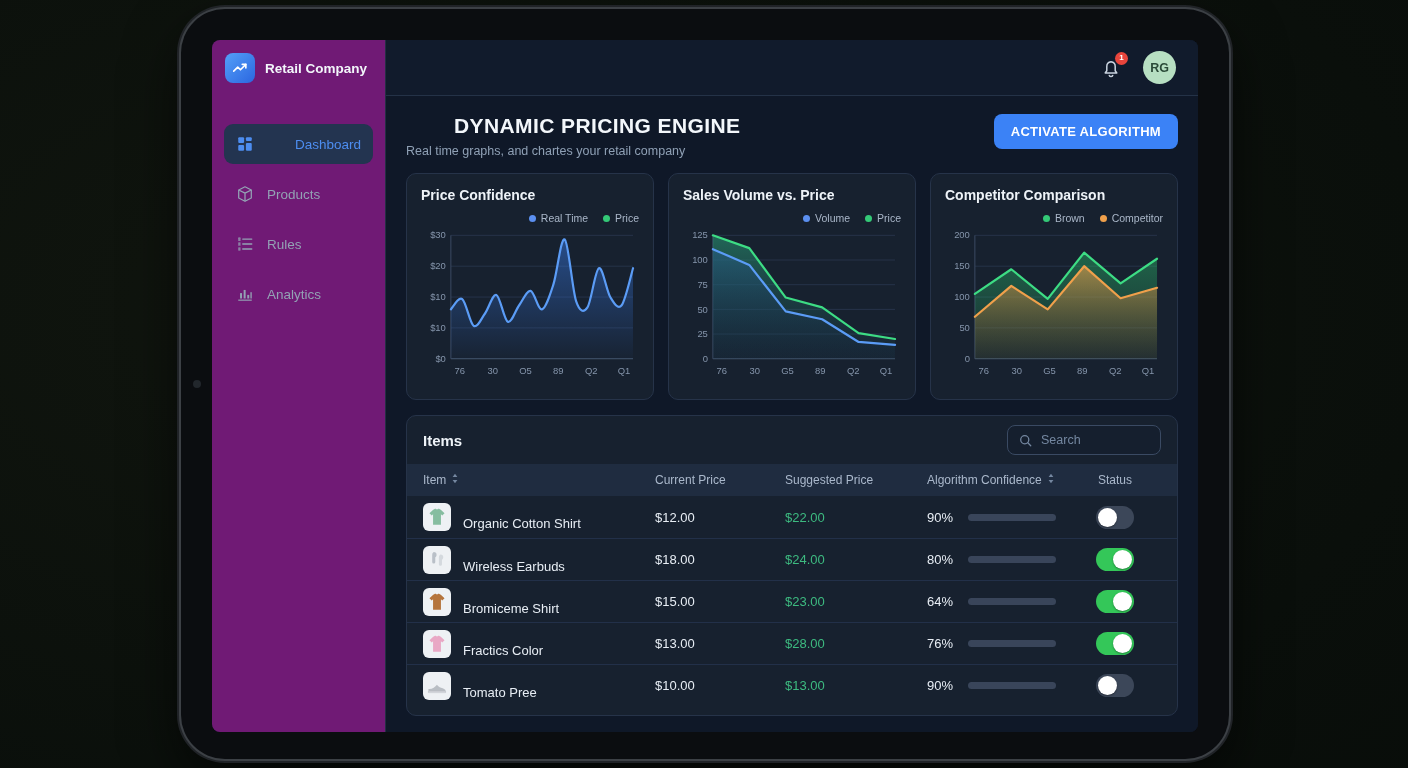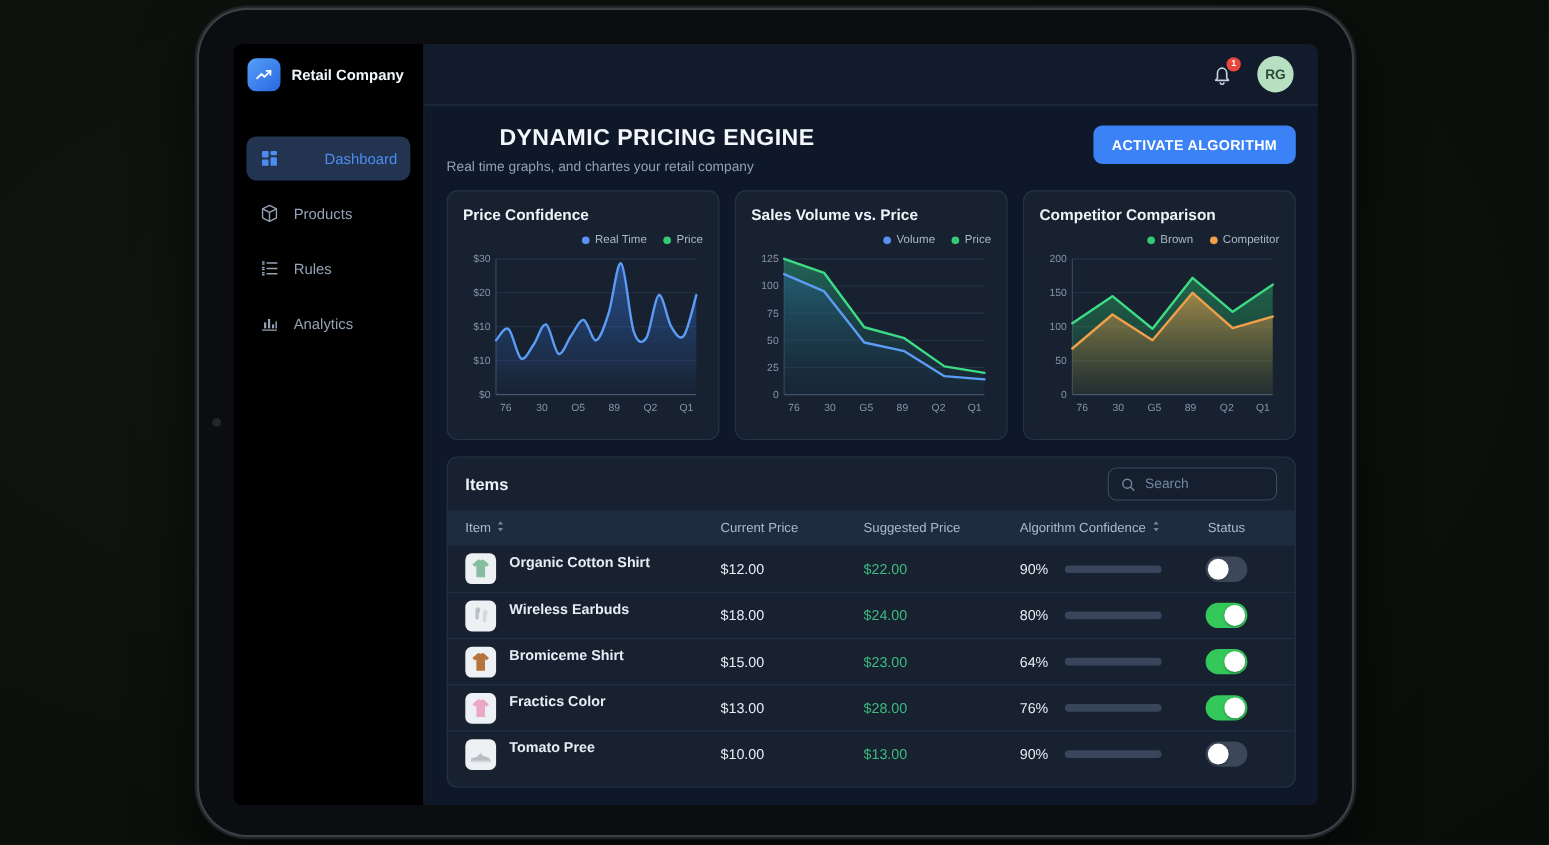--- a/index.html
+++ b/index.html
@@ -10,21 +10,21 @@
   .tablet { position:absolute; left:181px; top:9px; width:1048px; height:750px;
     background:#0b0d10; border-radius:44px;
     box-shadow:0 0 0 2px #3c4045, 0 0 0 4px #202327, 0 22px 55px rgba(0,0,0,.65);
   }
   .camera-dot { position:absolute; left:12px; top:50%; transform:translateY(-50%);
     width:8px; height:8px; border-radius:50%; background:#22272c; }
   .screen { position:absolute; left:31px; top:31px; right:31px; bottom:27px;
     background:#0f1828; border-radius:8px; overflow:hidden; display:flex; }
 
   
-  .sidebar { width:174px; background:#000000; border-right:1px solid #242f44;
+  .sidebar { width:174px; background:#701a75; border-right:1px solid #242f44;
     display:flex; flex-direction:column; flex-shrink:0; }
   .brand { height:56px; display:flex; align-items:center; gap:10px; padding:0 13px; }
   .logo { width:30px; height:30px; border-radius:8px; flex-shrink:0;
     background:linear-gradient(135deg,#54a0f8,#2b66e0); display:grid; place-items:center; }
   .brand-name { color:#f2f6fa; font-size:13.5px; font-weight:700; }
   .menu { padding:28px 12px; display:flex; flex-direction:column; gap:10px; }
   .menu-item { display:flex; align-items:center; gap:13px; height:40px; border-radius:9px;
     padding:0 11px; color:#93a2b4; font-size:13.5px; cursor:pointer; }
   .menu-item.active { background:#233450; color:#4d8df0;gap:41px; }
   .menu-item .mi-icon { width:19px; height:19px; display:grid; place-items:center; }
@@ -68,21 +68,21 @@
     border-radius:8px; height:30px; width:154px; padding:0 10px; background:#151f2e; }
   .search-box input { background:transparent; border:0; outline:0; color:#dbe4ee;
     font-size:12.5px; width:100%; font-family:inherit; }
   .search-box input::placeholder { color:#7487a0; }
   .tgrid { display:grid; grid-template-columns:232px 130px 142px 1fr 92px; padding:0 16px; align-items:center; }
   .thead { height:32px; background:#1f2c40; font-size:12px; color:#aab8cb; flex-shrink:0; }
   .th { display:flex; align-items:center; gap:5px; }
   .th.center { justify-content:center; }
   .trow { height:42px; border-top:1px solid #223049; font-size:13px; color:#e7edf4; }
   .trow:first-of-type { border-top:none; }
-  .item-cell { display:flex; align-items:flex-start; gap:12px;font-weight:bold; }
+  .item-cell { display:flex; align-items:flex-end; gap:12px; }
   .thumb { width:28px; height:28px; border-radius:6px; background:#eef1f4;
     display:grid; place-items:center; flex-shrink:0; }
   .thumb svg { width:24px; height:24px; }
   .sugg { color:#3dba80; }
   .conf-cell { display:flex; align-items:center; gap:9px; }
   .conf-label { width:32px; }
   .bar { width:88px; height:7px; border-radius:4px; background:#39455a; overflow:hidden; }
   .bar-fill { height:100%; border-radius:4px; }
   .status-cell { display:flex; justify-content:center; }
   .toggle { width:38px; height:23px; border-radius:12px; background:#3c4759; position:relative; cursor:pointer; }

